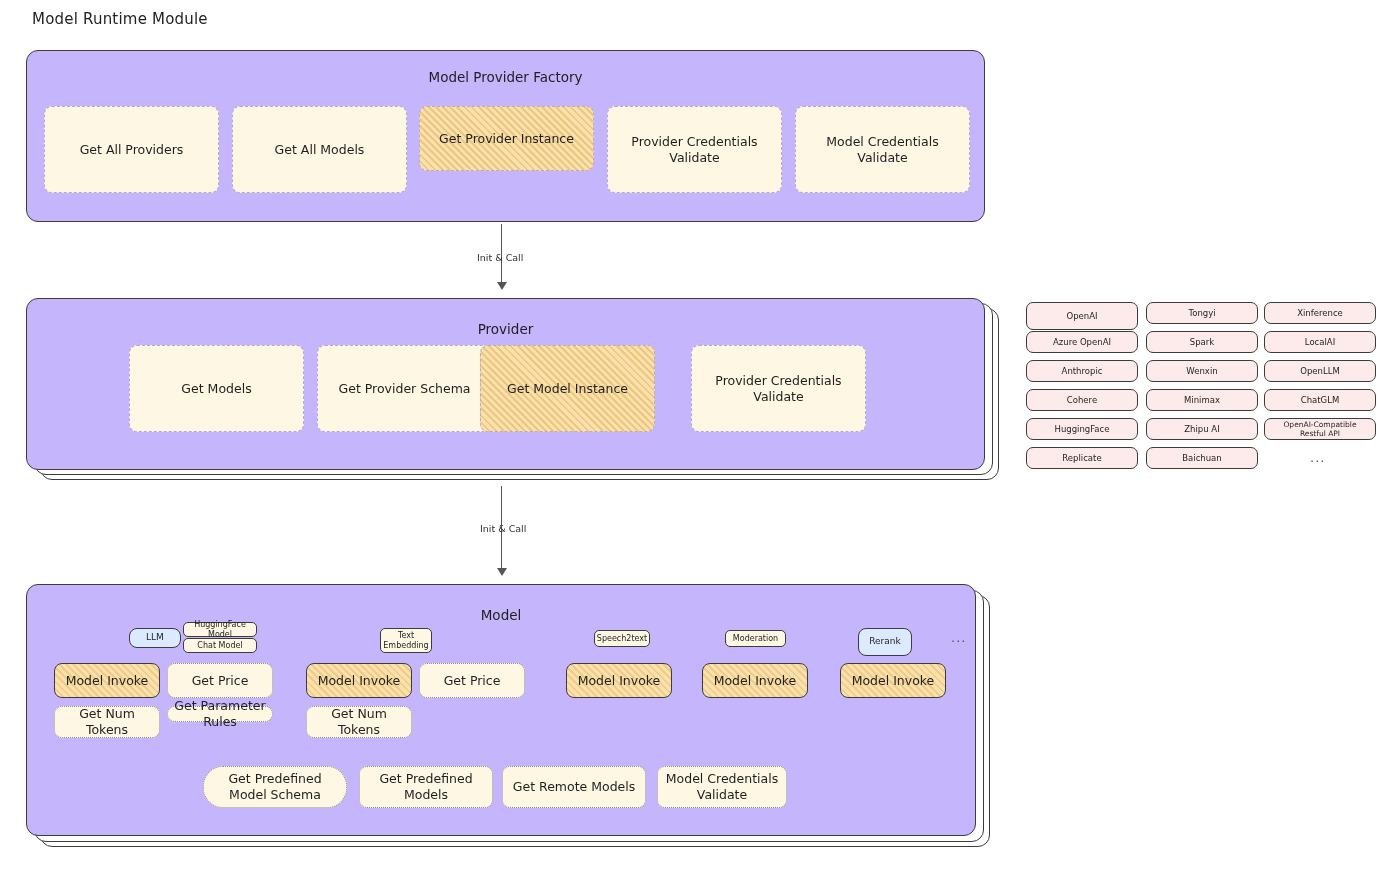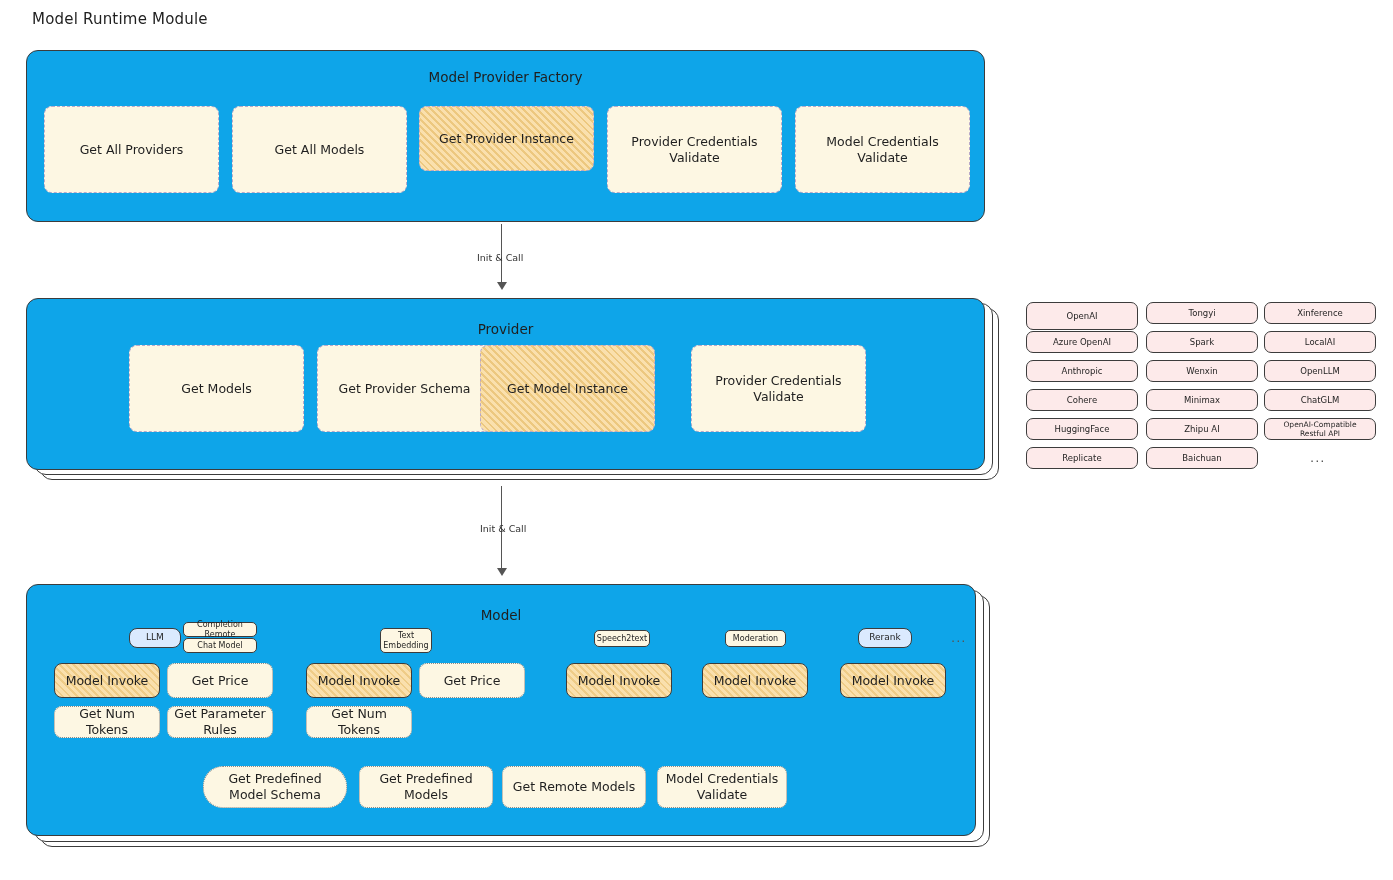--- a/index.html
+++ b/index.html
@@ -22,21 +22,21 @@
     font-size: 15px;
     color: #1f1f1f;
     letter-spacing: 0.2px;
   }
 
   
   .panel {
     position: absolute;
     border: 1.3px solid #3c3c3c;
     border-radius: 12px;
-    background: #0ea5e9;
+    background: #c4b5fd;
     box-sizing: border-box;
   }
   .panel-stack-shadow {
     position: absolute;
     border: 1.3px solid #3c3c3c;
     border-radius: 12px;
     background: #ffffff;
     box-sizing: border-box;
   }
   .panel-title {
@@ -177,37 +177,37 @@
 <div class="arrow-head" style="left:497px; top:568px;"></div>
 <div class="arrow-label" style="left:480px; top:523px;">Init &amp; Call</div>
 
 <div class="panel-stack-shadow" style="left:40px; top:595px; width:950px; height:252px;"></div>
 <div class="panel-stack-shadow" style="left:34px; top:590px; width:950px; height:252px;"></div>
 <div class="panel" style="left:26px; top:584px; width:950px; height:252px;">
   <div class="panel-title" style="top:22px;">Model</div>
 </div>
 
 <div class="node n-blue" style="left:129px; top:628px; width:52px; height:20px;">LLM</div>
-<div class="node n-small-cream" style="left:183px; top:622px; width:74px; height:15px;">Completion Remote</div>
+<div class="node n-small-cream" style="left:183px; top:622px; width:74px; height:15px;">HuggingFace Model</div>
 <div class="node n-small-cream" style="left:183px; top:638px; width:74px; height:15px;">Chat Model</div>
 
 <div class="node n-small-cream" style="left:380px; top:628px; width:52px; height:25px;">Text Embedding</div>
 <div class="node n-small-cream" style="left:594px; top:630px; width:56px; height:17px;">Speech2text</div>
 <div class="node n-small-cream" style="left:725px; top:630px; width:61px; height:17px;">Moderation</div>
-<div class="node n-blue" style="left:858px; top:628px; width:54px; height:20px;">Rerank</div>
+<div class="node n-blue" style="left:858px; top:628px; width:54px; height:28px;">Rerank</div>
 <div class="ellipsis" style="left:951px; top:630px;">...</div>
 
 <div class="node n-solid-amber" style="left:54px; top:663px; width:106px; height:35px;">Model Invoke</div>
 <div class="node n-dotted-cream" style="left:167px; top:663px; width:106px; height:35px;">Get Price</div>
 <div class="node n-solid-amber" style="left:306px; top:663px; width:106px; height:35px;">Model Invoke</div>
 <div class="node n-dotted-cream" style="left:419px; top:663px; width:106px; height:35px;">Get Price</div>
 <div class="node n-solid-amber" style="left:566px; top:663px; width:106px; height:35px;">Model Invoke</div>
 <div class="node n-solid-amber" style="left:702px; top:663px; width:106px; height:35px;">Model Invoke</div>
 <div class="node n-solid-amber" style="left:840px; top:663px; width:106px; height:35px;">Model Invoke</div>
 
 <div class="node n-dotted-cream" style="left:54px; top:706px; width:106px; height:32px;">Get Num Tokens</div>
-<div class="node n-dotted-cream" style="left:167px; top:706px; width:106px; height:32px;">Get Parameter Rules</div>
+<div class="node n-dotted-cream" style="left:167px; top:706px; width:106px; height:16px;">Get Parameter Rules</div>
 <div class="node n-dotted-cream" style="left:306px; top:706px; width:106px; height:32px;">Get Num Tokens</div>
 
 <div class="node n-dotted-cream" style="left:203px; top:766px; width:144px; height:42px;border-radius:20px;">Get Predefined Model Schema</div>
 <div class="node n-dotted-cream" style="left:359px; top:766px; width:134px; height:42px;">Get Predefined Models</div>
 <div class="node n-dotted-cream" style="left:502px; top:766px; width:144px; height:42px;">Get Remote Models</div>
 <div class="node n-dotted-cream" style="left:657px; top:766px; width:130px; height:42px;">Model Credentials Validate</div>
 
 </body></html>

